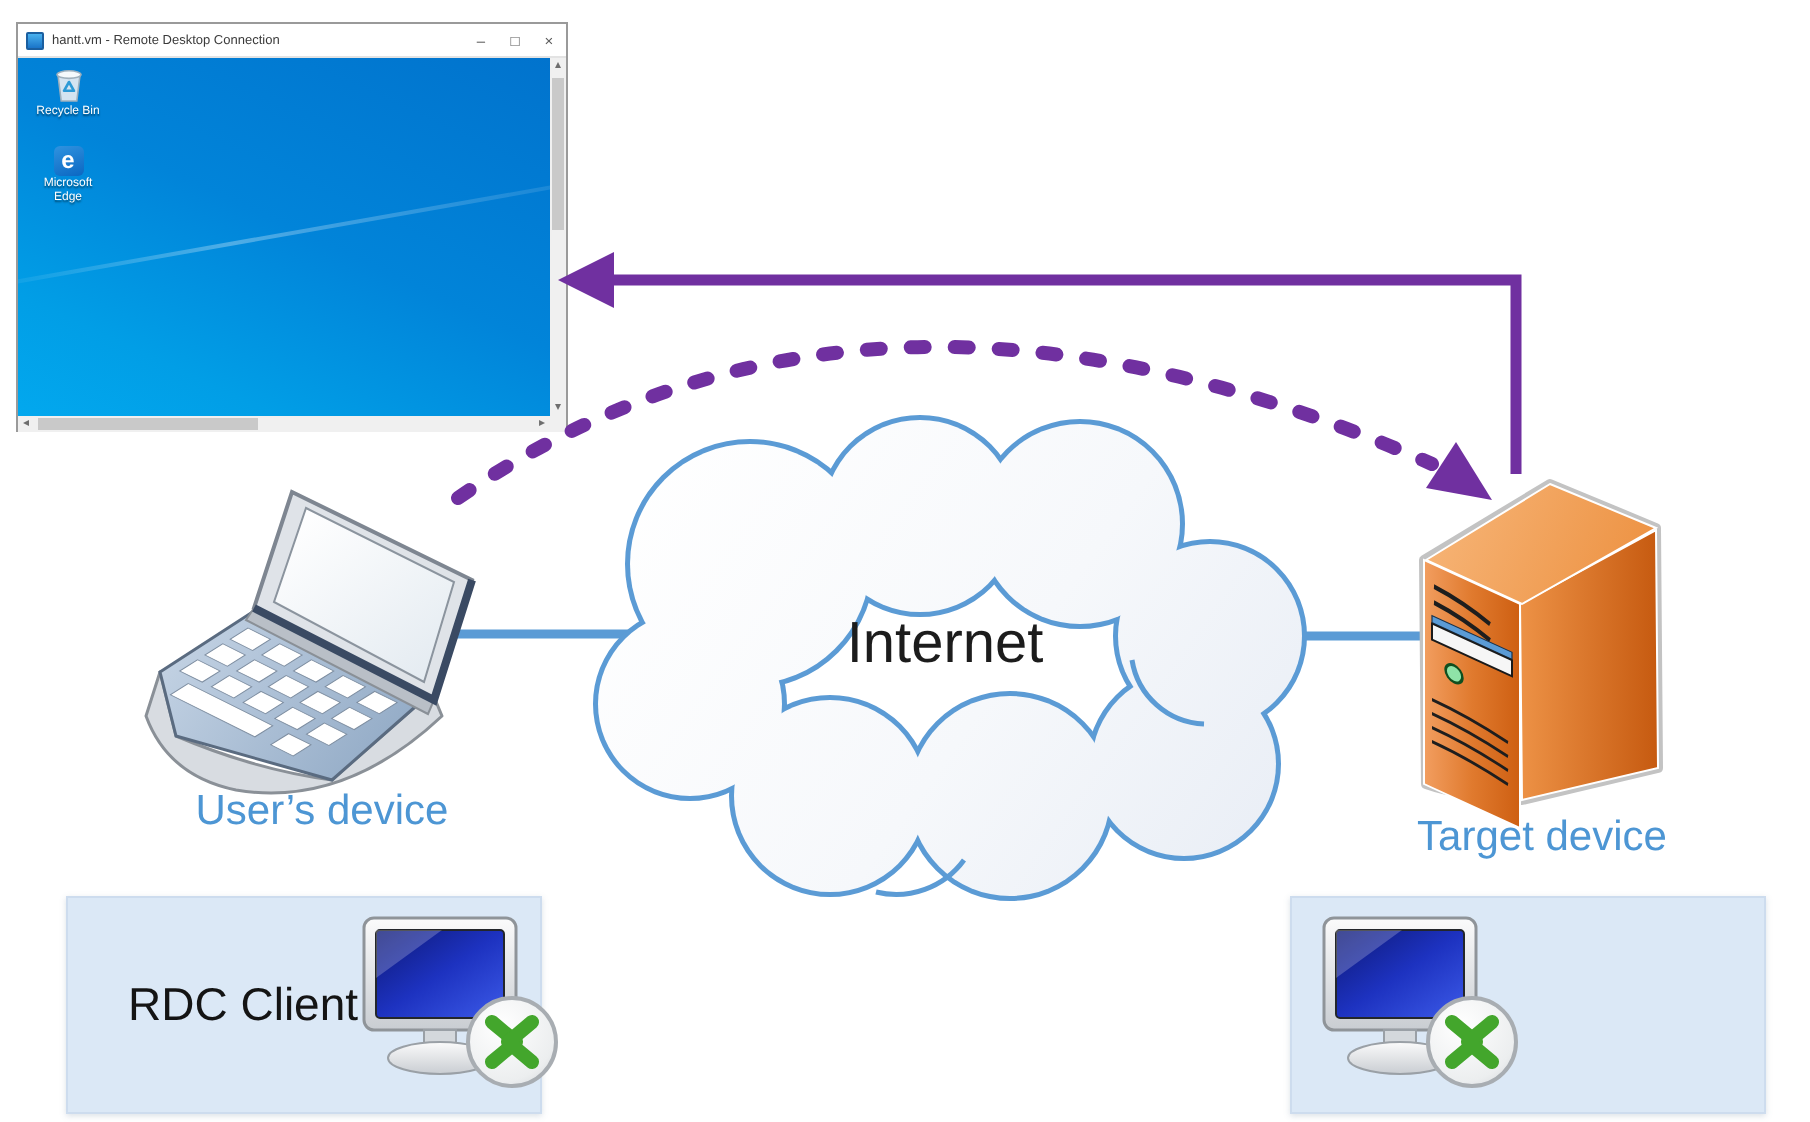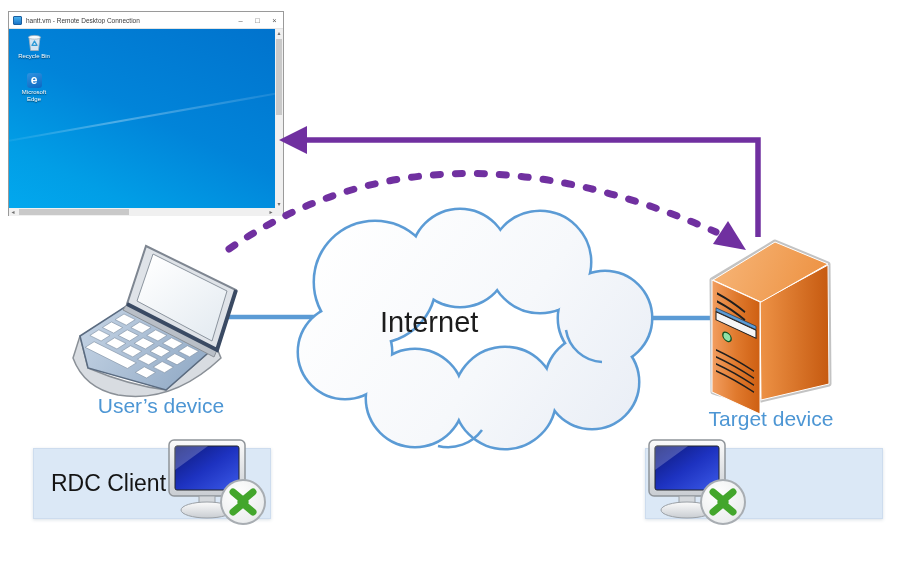--- a/index.html
+++ b/index.html
@@ -30,27 +30,27 @@
   .vsb{position:absolute;top:0;right:0;width:8px;bottom:8px;background:#f0f0f0;}
   .hsb{position:absolute;left:0;right:8px;bottom:0;height:8px;background:#f0f0f0;display:flex;align-items:center;}
   .sb-corner{position:absolute;right:0;bottom:0;width:8px;height:8px;background:#f0f0f0;}
   .sb-arrow{color:#6e6e6e;font-size:6px;line-height:8px;text-align:center;width:8px;height:8px;}
   .vthumb{position:absolute;left:1px;right:1px;top:10px;height:76px;background:#c9c9c9;}
   .hthumb{position:absolute;left:10px;top:1px;bottom:1px;width:110px;background:#c9c9c9;}
   .hsb .sb-arrow.right{position:absolute;right:0;}
 
   
   .blue-label{position:absolute;font-size:21px;color:#4D96D4;text-align:center;width:210px;z-index:4;}
-  .internet-label{position:absolute;left:380px;top:306px;width:185px;text-align:left;
+  .internet-label{position:absolute;left:380px;top:306px;width:185px;text-align:center;
                   font-size:29px;color:#1c1c1c;z-index:4;}
 
   
-  .info-box{position:absolute;width:238px;height:71px;background:#DBE8F6;border:1px solid #cddcee;
+  .info-box{position:absolute;width:238px;height:109px;background:#DBE8F6;border:1px solid #cddcee;
             box-sizing:border-box;box-shadow:0 1px 3px rgba(110,135,160,.25);
-            display:flex;align-items:center;z-index:4;}
+            display:flex;align-items:center;z-index:4;padding-left:13px;}
   .info-box .box-label{flex:1;font-size:23px;color:#141414;padding-left:17px;white-space:nowrap;}
   .rdc-icon{width:104px;height:92px;margin-right:2px;flex:0 0 auto;}
 </style>
 </head>
 <body>
 
 <div class="canvas">
 
   <svg width="0" height="0" style="position:absolute" aria-hidden="true">
     <defs>

